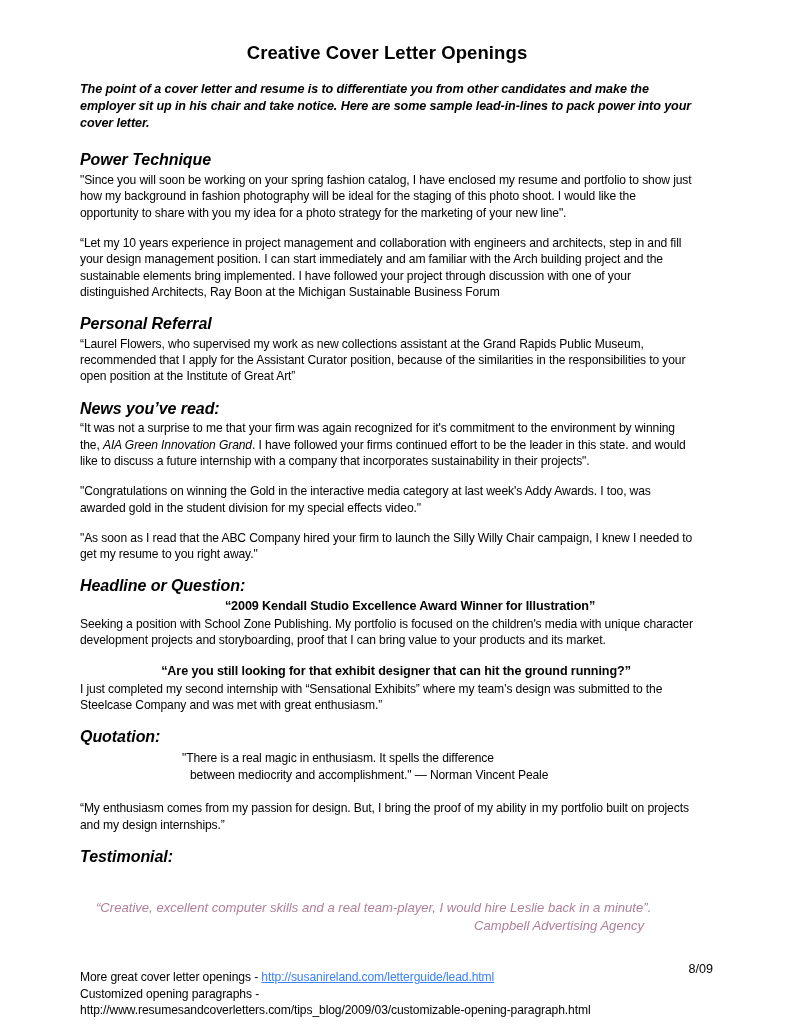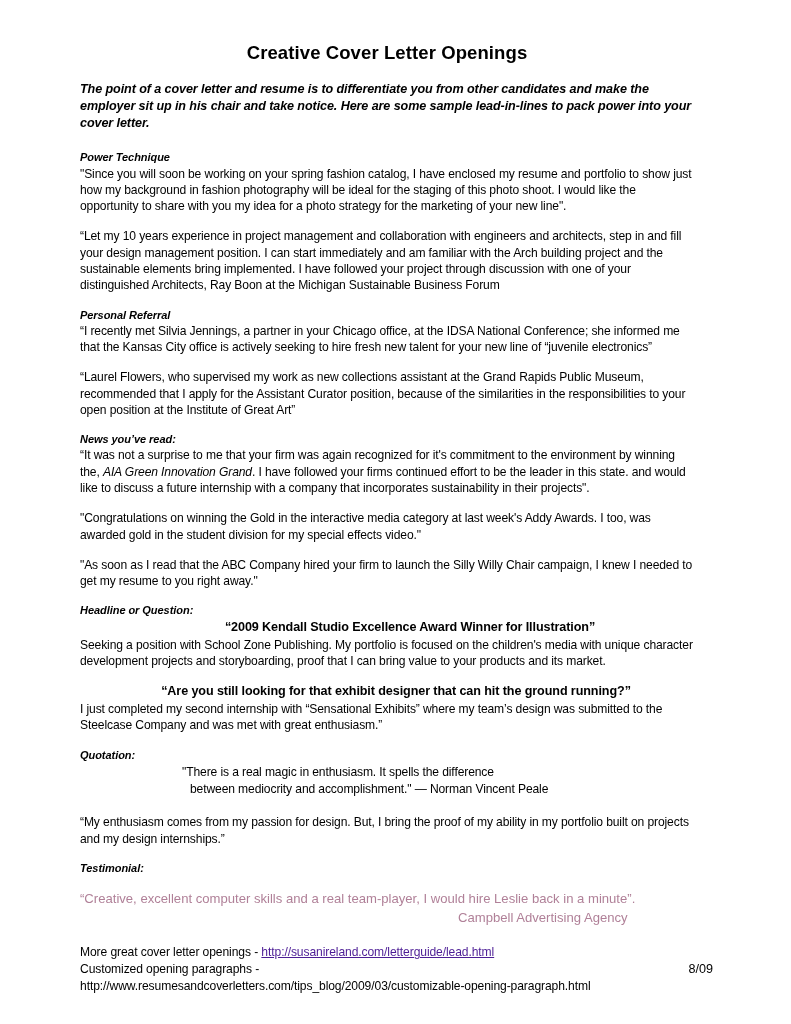--- a/index.html
+++ b/index.html
@@ -45,21 +45,21 @@
     font-size: 12.6px;
     line-height: 1.33;
     margin: 0 0 19px 0;
     letter-spacing: -0.1px;
   }
 
   
   .sec-head {
     font-weight: bold;
     font-style: italic;
-    font-size: 11px;
+    font-size: 16px;
     line-height: 1.3;
     margin: 0 0 1px 0;
     letter-spacing: -0.05px;
   }
 
   
   .para {
     font-size: 12.1px;
     line-height: 1.345;
     margin: 0 0 14px 0;
@@ -90,21 +90,22 @@
     padding-left: 102px;
     letter-spacing: -0.12px;
   }
   .quote-block .line2 { padding-left: 8px; }
 
   
   .testimonial {
     font-size: 13.1px;
     line-height: 1.42;
     letter-spacing: 0px;
-    margin: 0;
+    margin: 16px;
+    font-style: italic;
   }
   .testimonial .sig {
     padding-left: 378px;
   }
 
   
   .links {
     font-size: 12.1px;
     line-height: 1.38;
     letter-spacing: -0.1px;
@@ -139,21 +140,20 @@
 
     <h1 class="doc-title">Creative Cover Letter Openings</h1>
 
     <p class="intro">The point of a cover letter and resume is to differentiate you from other candidates and make the employer sit up in his chair and take notice.  Here are some sample lead-in-lines to pack power into your cover letter.</p>
 
     <div class="sec-head">Power Technique</div>
     <p class="para">"Since you will soon be working on your spring fashion catalog, I have enclosed my resume and portfolio to show just how my background in fashion photography will be ideal for the staging of this photo shoot.  I would like the opportunity to share with you my idea for a photo strategy for the marketing of your new line".</p>
     <p class="para">“Let my 10 years experience in project management and collaboration with engineers and architects, step in and fill your design management position. I can start immediately and am familiar with the Arch building project and the sustainable elements bring implemented.  I have followed your project through discussion with one of your distinguished Architects, Ray Boon at the  Michigan Sustainable Business Forum</p>
 
     <div class="sec-head">Personal Referral</div>
-    <p class="para">“I recently met Silvia Jennings, a partner in your Chicago office, at the IDSA National Conference; she informed me that the Kansas City office is actively seeking to hire fresh new talent for your new line of “juvenile electronics”</p>
     <p class="para">“Laurel Flowers, who supervised my work as new collections assistant at the Grand Rapids Public Museum, recommended that I apply for the Assistant Curator position, because of the similarities in the responsibilities to your open position at the Institute of Great Art”</p>
 
     <div class="sec-head">News you’ve read:</div>
     <p class="para"><span>“It was not a surprise to me that your firm was again recognized for it's commitment to the environment by winning the, </span><em>AIA Green Innovation Grand</em><span>. I have followed your firms continued effort to be the leader in this state. and would like to discuss a future internship with a company that incorporates sustainability in their projects".</span></p>
     <p class="para">"Congratulations on winning the Gold in the interactive media category at last week's Addy Awards. I too, was awarded gold in the student division for my special effects video."</p>
     <p class="para">"As soon as I read that the ABC Company hired your firm to launch the Silly Willy Chair campaign, I knew I needed to get my resume to you right away."</p>
 
     <div class="sec-head">Headline or Question:</div>
     <div class="headline h1">“2009 Kendall Studio Excellence Award Winner for Illustration”</div>
     <p class="para">Seeking a position with School Zone Publishing.  My portfolio is focused on the children's media with unique character development projects and storyboarding, proof that I can bring value to your products and its market.</p>
@@ -171,21 +171,21 @@
     <div class="sec-head">Testimonial:</div>
     <div class="gap-sm"></div>
     <div class="testimonial" style="color: rgb(176, 128, 152);">
       <div>“Creative, excellent computer skills and a real team-player, I would hire Leslie back in a minute”.</div>
       <div class="sig">Campbell Advertising Agency</div>
     </div>
 
     <div class="gap-md"></div>
 
     <div class="links">
-      <div class="row"><span>More great cover letter openings -  </span><a class="link" href="#" style="color: #4c1d95;">http://susanireland.com/letterguide/lead.html</a></div>
+      <div class="row"><span>More great cover letter openings -  </span><a class="link" href="#" style="color: #3b82f6;">http://susanireland.com/letterguide/lead.html</a></div>
       <div class="row">Customized opening paragraphs -</div>
       <div class="row"><span class="plainurl">http://www.resumesandcoverletters.com/tips_blog/2009/03/customizable-opening-paragraph.html</span></div>
     </div>
 
   </div>
 
   <div class="page-number">8/09</div>
 </div>
 
 </body></html>

